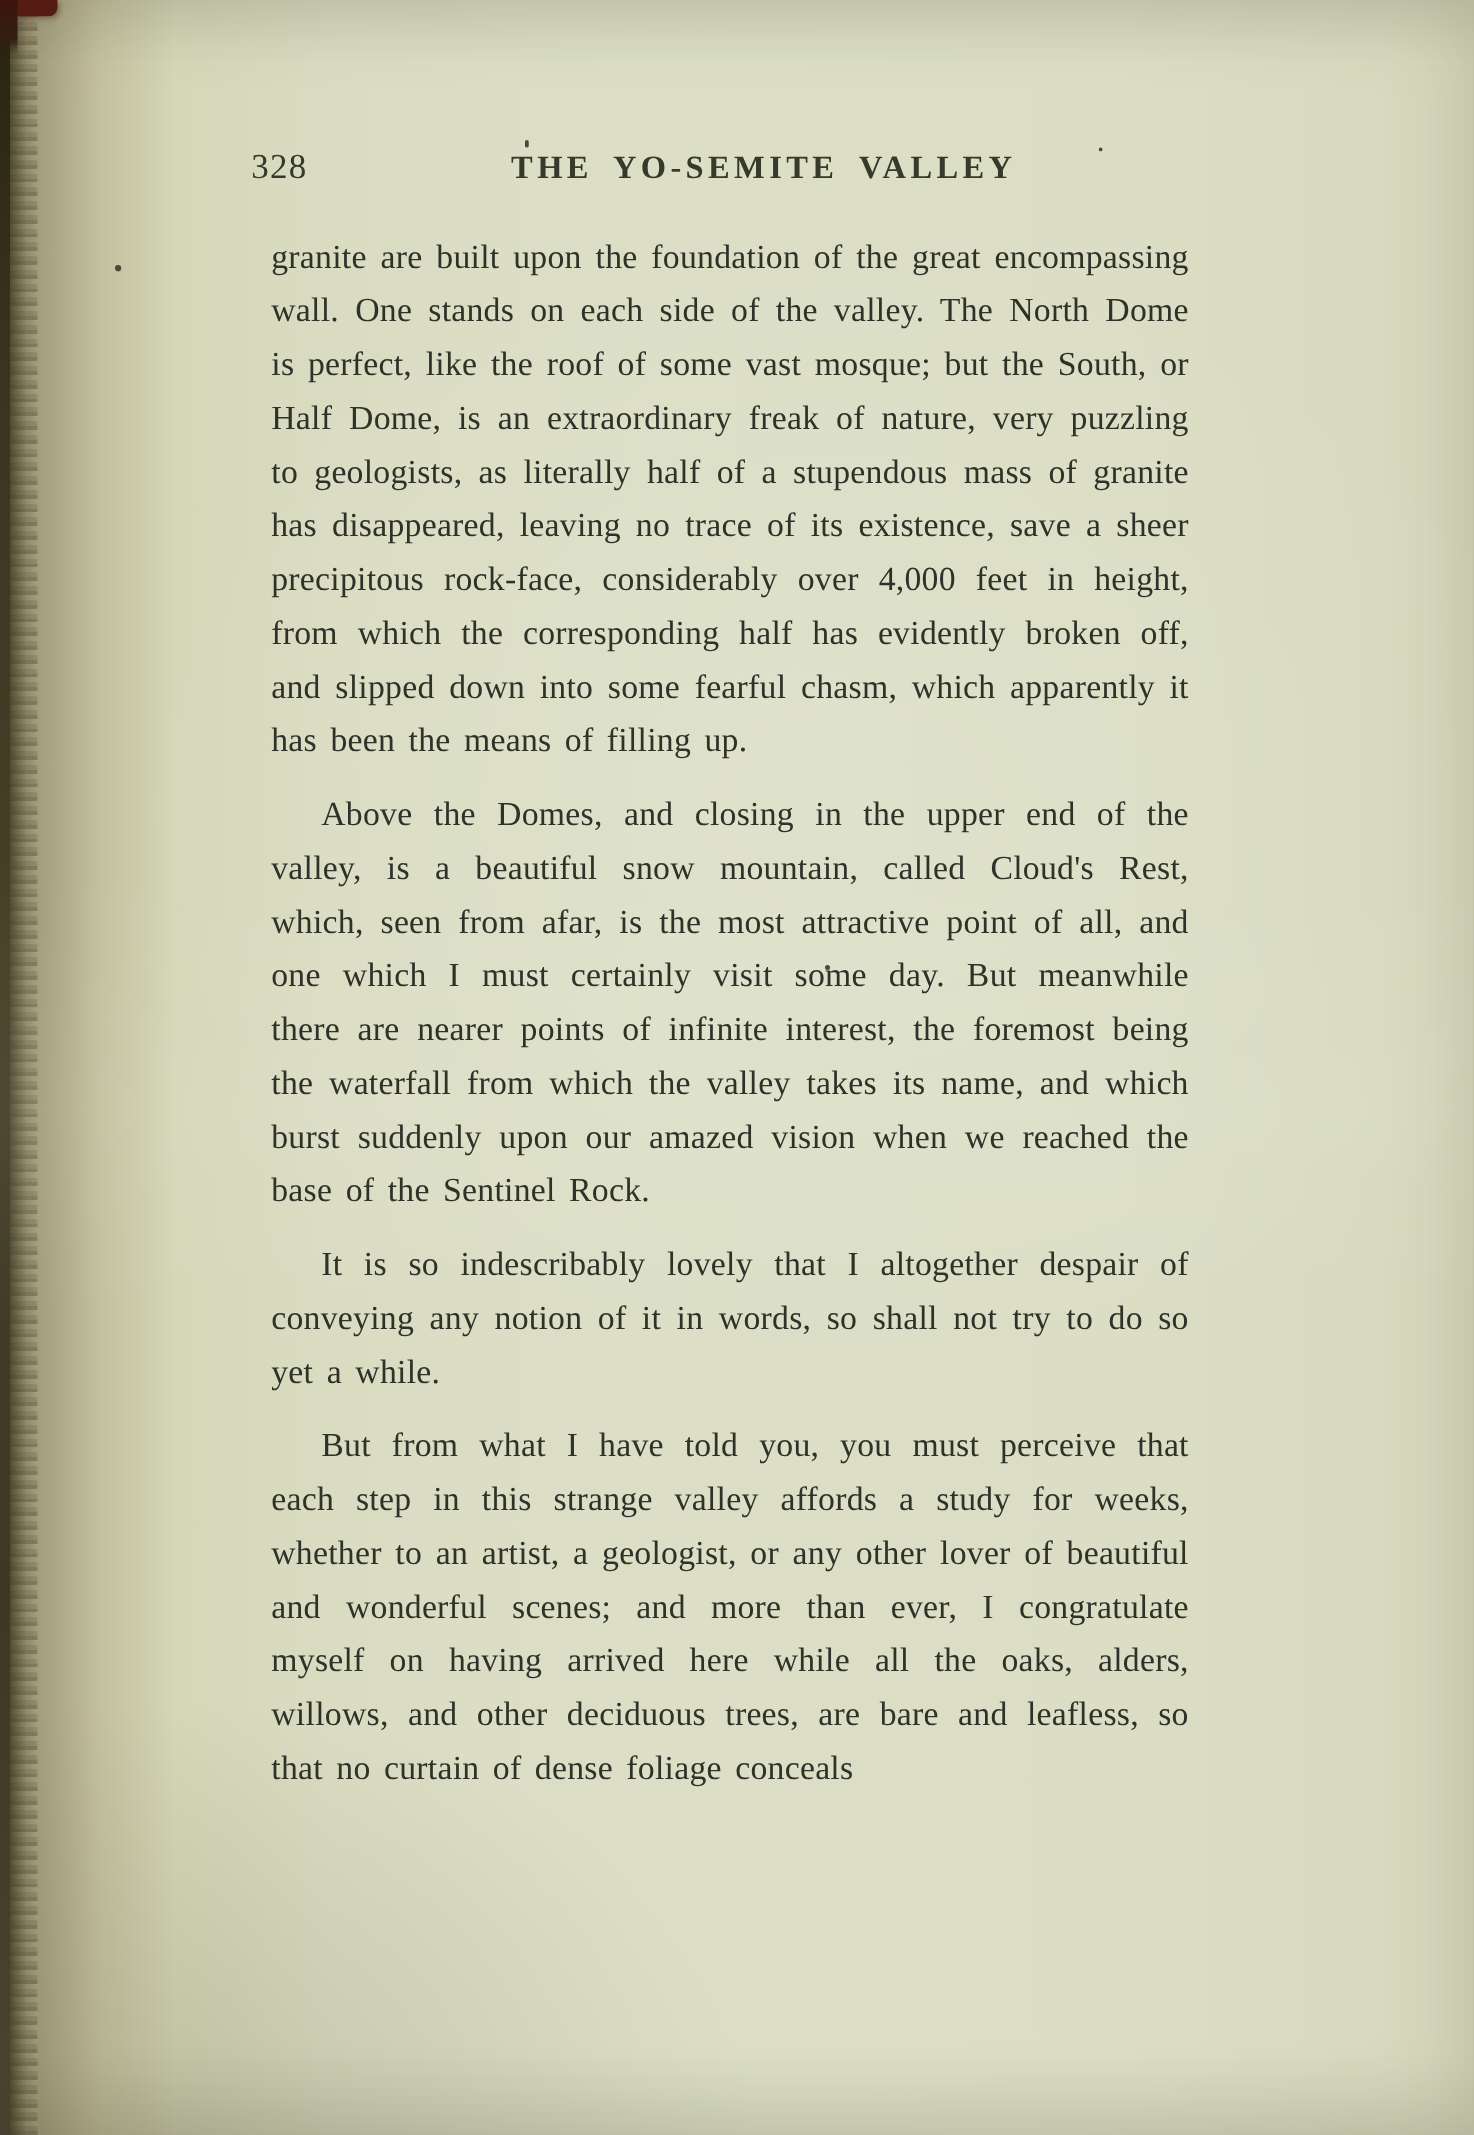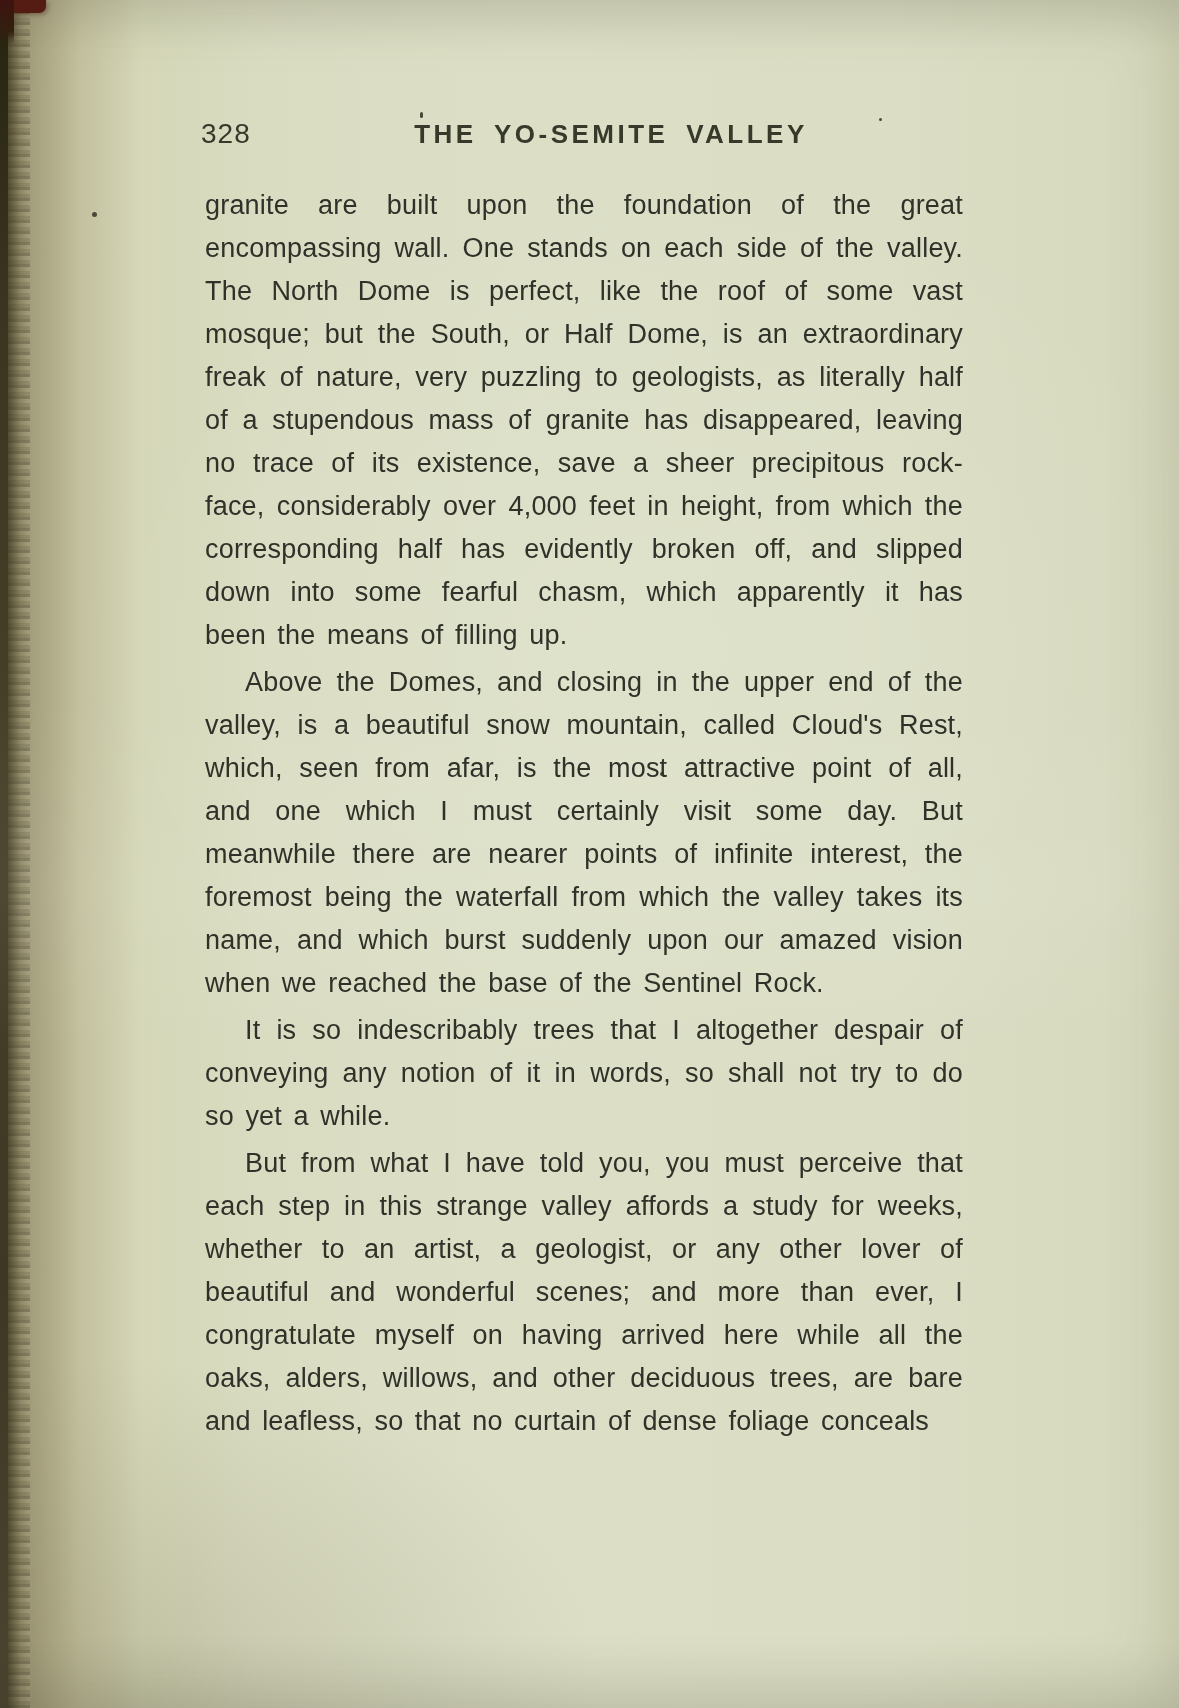--- a/index.html
+++ b/index.html
@@ -12,21 +12,21 @@
     position: relative;
     width: 1179px;
     height: 1708px;
     overflow: hidden;
     background:
       radial-gradient(ellipse 900px 700px at 58% 38%, rgba(255,255,255,0.10), rgba(255,255,255,0) 70%),
       radial-gradient(ellipse 700px 500px at 10% 100%, rgba(90,84,55,0.18), rgba(90,84,55,0) 70%),
       linear-gradient(90deg, #b7b292 0px, #c9c7a5 70px, #d5d7b8 140px, #dadcc2 260px, #dcdfc6 520px, #dbdec4 900px, #d5d8bc 1179px),
       #d9dcc2;
     box-shadow: inset 0 0 70px rgba(85,80,52,0.22);
-    font-family: Liberation Sans, sans-serif;
+    font-family: Liberation Serif, serif;
   }
 
   
   .edge-dark {
     position: absolute; left: 0; top: 0; width: 8px; height: 100%;
     background: linear-gradient(180deg, #26230f 0%, #3a3520 18%, #474129 45%, #3d3824 75%, #4a4430 100%);
   }
   .edge-streaks {
     position: absolute; left: 8px; top: 0; width: 22px; height: 100%;
     background:
@@ -96,21 +96,21 @@
     font-weight: bold;
     font-size: 26px;
     letter-spacing: 3.5px;
     word-spacing: 7px;
     white-space: nowrap;
     color: #373a2b;
     margin-left: 27px;
   }
 
   .body-text p {
-    margin: 4px;
+    margin: 16px;
     text-align: justify;
     font-size: 27px;
     line-height: 43px;
     word-spacing: 0.14em;
     letter-spacing: 0.2px;
   }
   .body-text p.indent { text-indent: 40px; }
 </style>
 </head>
 <body>
@@ -132,19 +132,19 @@
   <div class="text-col">
 
     <header class="running-header">
       <span class="page-number">328</span>
       <span class="header-title">THE YO-SEMITE VALLEY</span>
     </header>
 
     <main class="body-text">
       <p class="no-indent">granite are built upon the foundation of the great encompassing wall. One stands on each side of the valley. The North Dome is perfect, like the roof of some vast mosque; but the South, or Half Dome, is an extraordinary freak of nature, very puzzling to geologists, as literally half of a stupendous mass of granite has disappeared, leaving no trace of its existence, save a sheer precipitous rock-face, considerably over 4,000 feet in height, from which the corresponding half has evidently broken off, and slipped down into some fearful chasm, which apparently it has been the means of filling up.</p>
       <p class="indent">Above the Domes, and closing in the upper end of the valley, is a beautiful snow mountain, called Cloud's Rest, which, seen from afar, is the most attractive point of all, and one which I must certainly visit some day. But meanwhile there are nearer points of infinite interest, the foremost being the waterfall from which the valley takes its name, and which burst suddenly upon our amazed vision when we reached the base of the Sentinel Rock.</p>
-      <p class="indent">It is so indescribably trees that I altogether despair of conveying any notion of it in words, so shall not try to do so yet a while.</p>
+      <p class="indent">It is so indescribably lovely that I altogether despair of conveying any notion of it in words, so shall not try to do so yet a while.</p>
       <p class="indent">But from what I have told you, you must perceive that each step in this strange valley affords a study for weeks, whether to an artist, a geologist, or any other lover of beautiful and wonderful scenes; and more than ever, I congratulate myself on having arrived here while all the oaks, alders, willows, and other deciduous trees, are bare and leafless, so that no curtain of dense foliage conceals</p>
     </main>
 
   </div>
 
 </div>
 
 </body></html>

